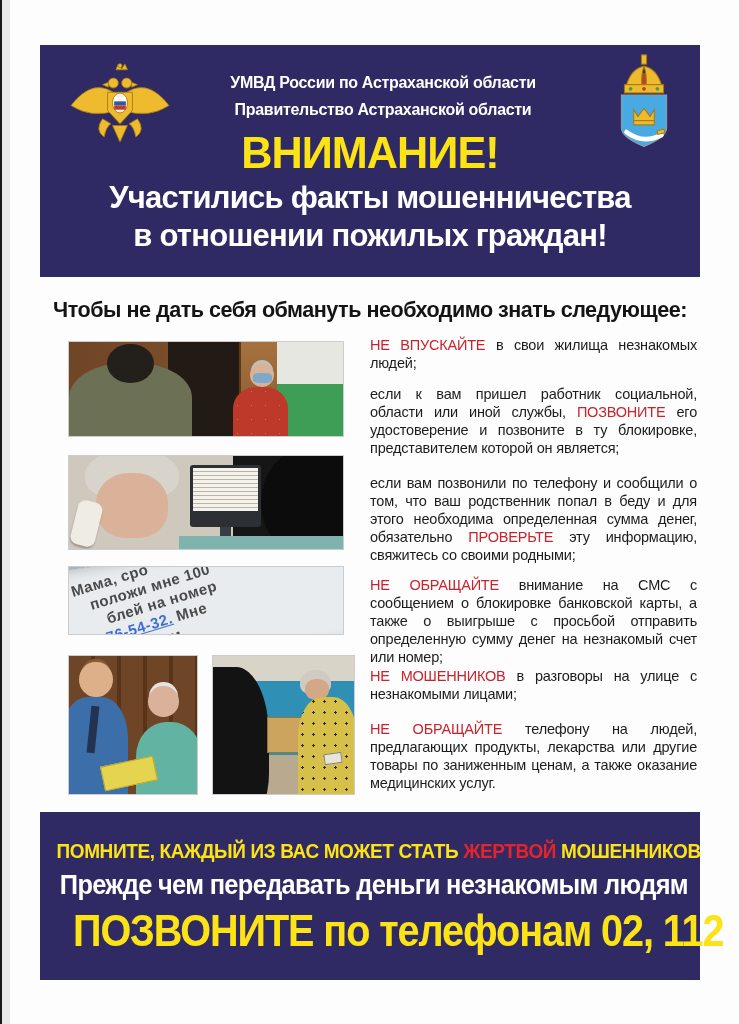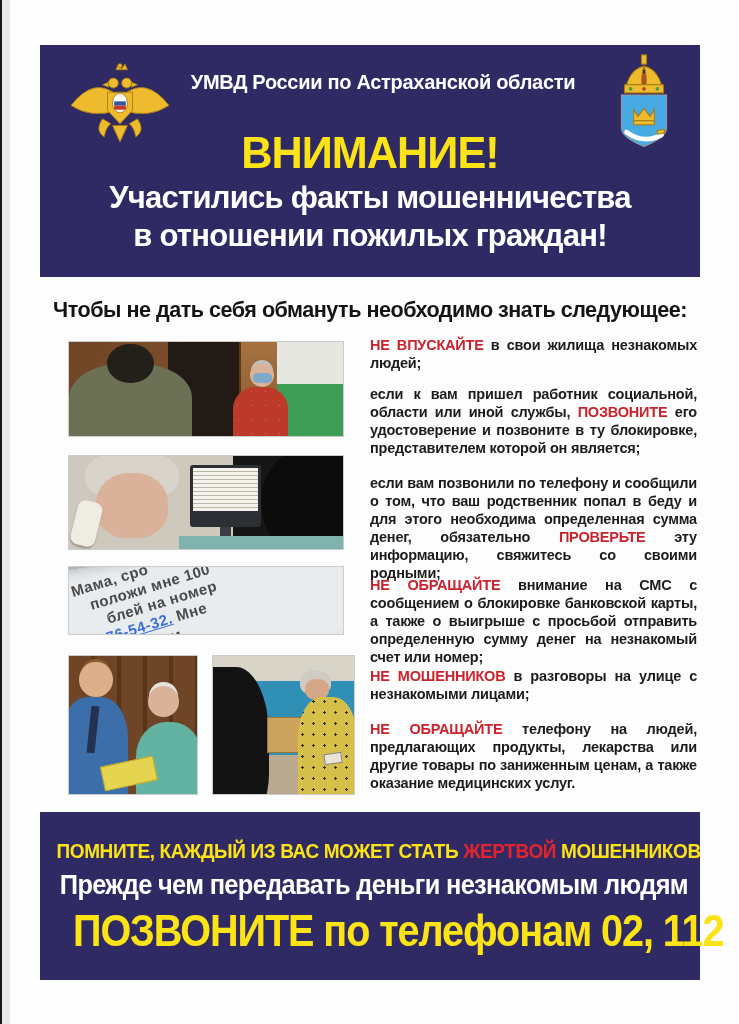--- a/index.html
+++ b/index.html
@@ -13,21 +13,21 @@
   .edge-gray  { position:absolute; left:2px; top:0; width:8px; height:100%; background:#e9e9e9; }
 
   
   .banner {
     position:absolute; left:40px; width:660px; background:#2f2a64; color:#fff;
   }
   .banner.header { top:45px; height:232px; }
   .banner.footer { top:812px; height:168px;padding-left:36px; }
 
   .org-lines { position:absolute; left:136px; right:110px; top:24px; text-align:center;
-    font-weight:700; font-size:20px; line-height:27px; letter-spacing:-0.3px; }
+    font-weight:700; font-size:16px; line-height:27px; letter-spacing:-0.3px; }
   .attention { position:absolute; left:0; right:0; top:84px; text-align:center;
     color:#fce315; font-weight:800; font-size:45px; line-height:48px; letter-spacing:-1px;
     transform:scaleX(0.96); }
   .warn1 { position:absolute; left:0; right:0; top:134px; text-align:center;
     font-weight:800; font-size:32px; line-height:36px; letter-spacing:-0.8px; transform:scaleX(0.97); }
   .warn2 { position:absolute; left:0; right:0; top:172px; text-align:center;
     font-weight:800; font-size:32px; line-height:36px; letter-spacing:-0.8px; transform:scaleX(0.97); }
 
   .emblem-left  { position:absolute; left:26px;  top:12px; width:108px; height:102px; }
   .emblem-right { position:absolute; right:20px; top:8px;  width:72px;  height:120px; }
@@ -35,21 +35,21 @@
   
   .section-title {
     position:absolute; left:40px; width:660px; top:296px; text-align:center;
     color:#141414; font-weight:800; font-size:22px; line-height:28px; letter-spacing:-0.5px;
     transform:scaleX(0.98);
   }
   .photo { position:absolute; border:1px solid #cccccc; overflow:hidden; background:#888; }
   .bullets { position:absolute; left:370px; width:327px; top:0; height:0; }
   .bullet {
     position:absolute; width:327px; text-align:justify;
-    color:#1c1c1c; font-weight:700; font-size:14.5px; line-height:18px; letter-spacing:-0.2px;
+    color:#1c1c1c; font-weight:400; font-size:14.5px; line-height:18px; letter-spacing:-0.2px;
   }
   .bullet .hl { color:#c9232e; }
 
   
   .f-line1 { position:absolute; left:0; right:0; top:28px; text-align:center; white-space:nowrap;
     color:#fce315; font-weight:800; font-size:20px; letter-spacing:-0.4px; transform:scaleX(0.95); }
   .f-line1 .victim { color:#e3242c; }
   .f-line2 { position:absolute; left:0; right:0; top:58px; text-align:center; white-space:nowrap;
     color:#ffffff; font-weight:800; font-size:27px; letter-spacing:-0.7px; transform:scaleX(0.94); }
   .f-line3 { position:absolute; left:0; right:0; top:94px; text-align:center; white-space:nowrap;
@@ -178,20 +178,21 @@
       <circle cx="48" cy="34" r="1.8" fill="#3f9e55"></circle>
       <path d="M13 40 h44 v32 q0 9 -22 18 q-22 -9 -22 -18 z" fill="#47aae2" stroke="#9a9a9a"></path>
       <path class="gold" d="M25 54 l4 7 l6 -8 l6 8 l4 -7 v11 h-20 z"></path>
       <rect x="25" y="65" width="20" height="4" class="gold"></rect>
       <path d="M18 76 q16 12 34 3" stroke="#ffffff" stroke-width="4.5" fill="none" stroke-linecap="round"></path>
       <rect x="48" y="74" width="7" height="3.5" class="gold" transform="rotate(-14 51 76)"></rect>
     </svg>
 
     <div class="org-lines">
       <div>УМВД России по Астраханской области</div>
+      <div>Правительство Астраханской области</div>
     </div>
     <div class="attention">ВНИМАНИЕ!</div>
     <div class="warn1">Участились факты мошенничества</div>
     <div class="warn2">в отношении пожилых граждан!</div>
   </div>
 
   <div class="section-title">Чтобы не дать себя обмануть необходимо знать следующее:</div>
 
   <div class="photo p1">
     <div class="wall"></div>

